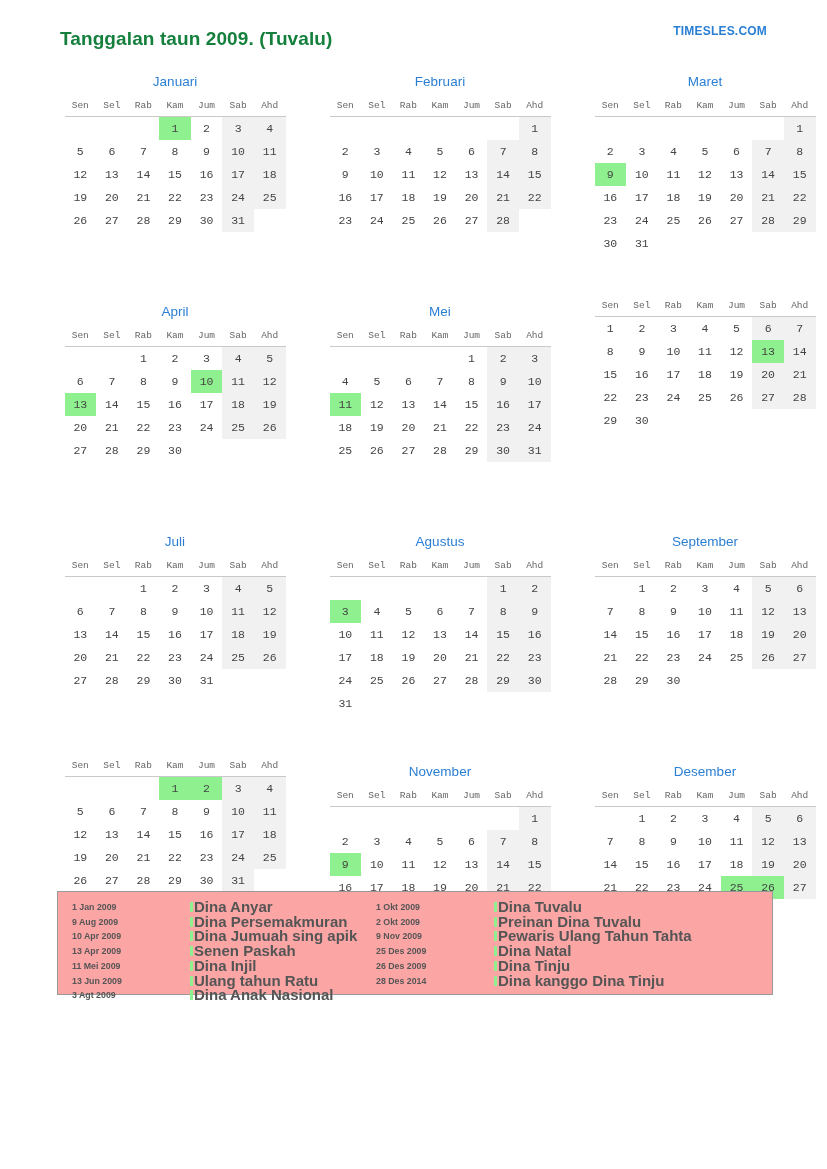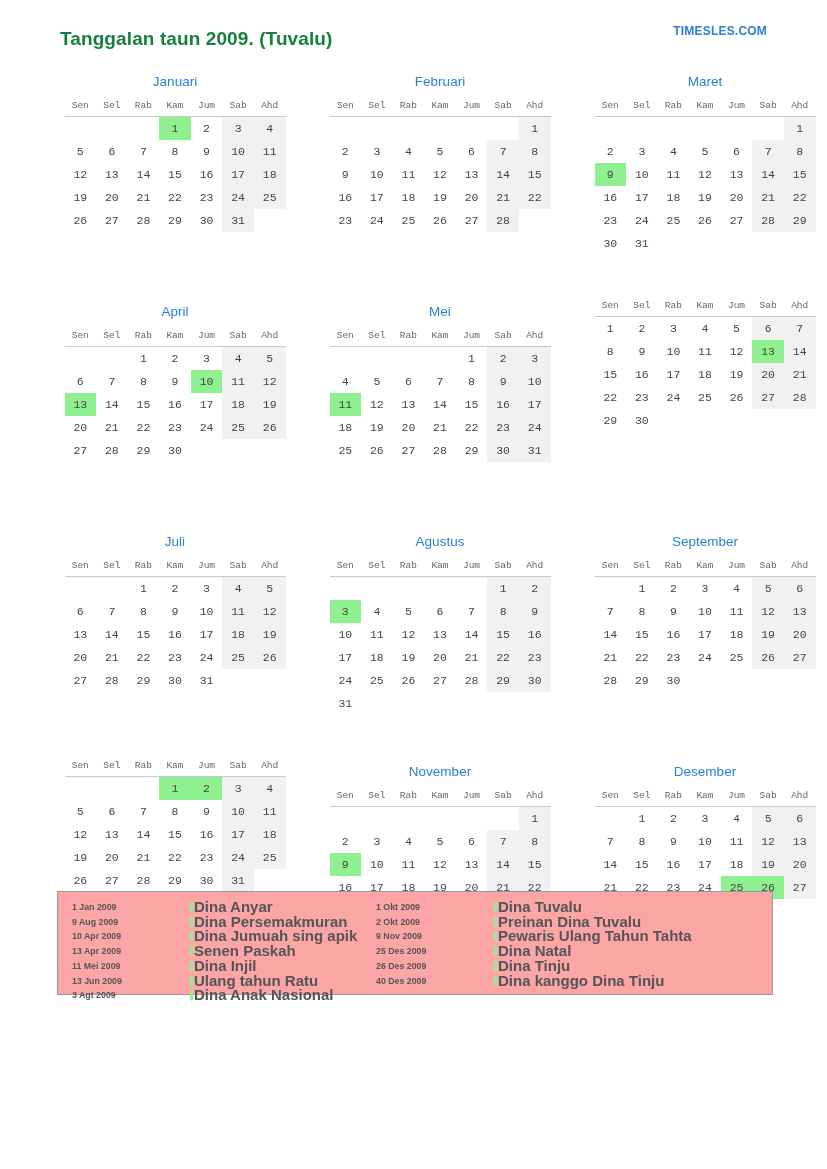--- a/index.html
+++ b/index.html
@@ -924,21 +924,21 @@
           <div class="legend-name">Dina Injil</div>
           <div class="legend-name">Ulang tahun Ratu</div>
           <div class="legend-name">Dina Anak Nasional</div>
         </div>
         <div class="legend-col">
           <div class="legend-date">1 Okt 2009</div>
           <div class="legend-date">2 Okt 2009</div>
           <div class="legend-date">9 Nov 2009</div>
           <div class="legend-date">25 Des 2009</div>
           <div class="legend-date">26 Des 2009</div>
-          <div class="legend-date">40 Des 2009</div>
+          <div class="legend-date">28 Des 2014</div>
         </div>
         <div class="legend-col">
           <div class="legend-name">Dina Tuvalu</div>
           <div class="legend-name">Preinan Dina Tuvalu</div>
           <div class="legend-name">Pewaris Ulang Tahun Tahta</div>
           <div class="legend-name">Dina Natal</div>
           <div class="legend-name">Dina Tinju</div>
           <div class="legend-name">Dina kanggo Dina Tinju</div>
         </div>
       </div>

